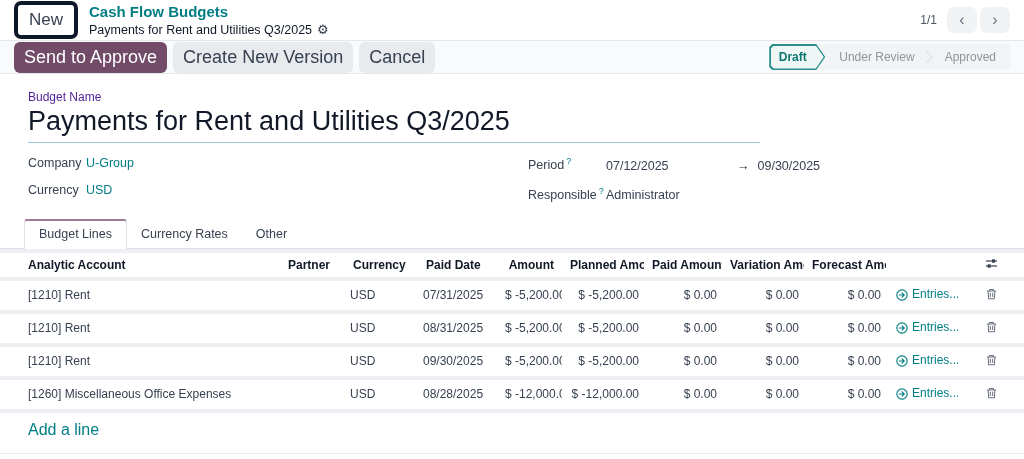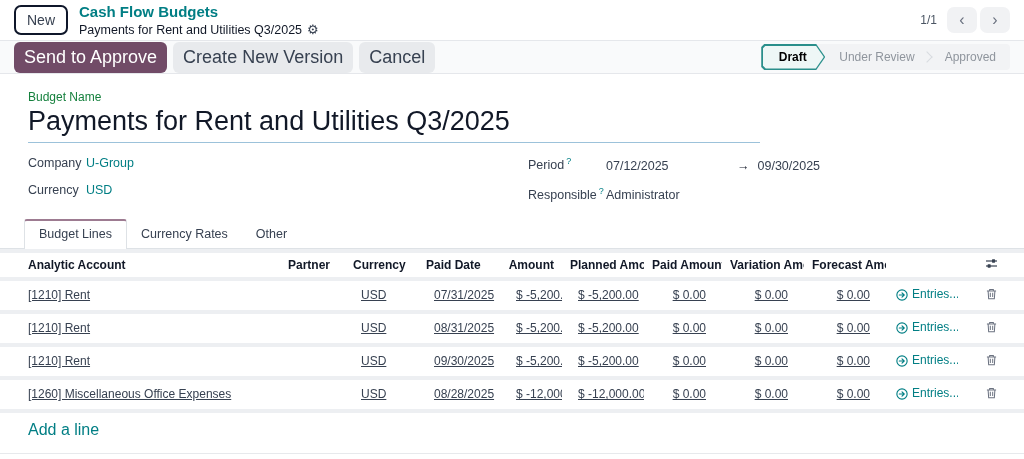--- a/index.html
+++ b/index.html
@@ -1,22 +1,22 @@
 <!DOCTYPE html>
 <html><head>
 <meta charset="utf-8">
 <style>
   * { box-sizing: border-box; margin: 0; padding: 0; }
   html, body { width: 1024px; height: 459px; overflow: hidden; background: #fff;
     font-family: "Liberation Sans", sans-serif; color: #374151; }
 
   
   .topbar { display: flex; align-items: center; height: 40px; padding: 0 14px; background: #fff; }
-  .btn-new { background: #fff; border: 2px solid #0f172a; border-radius: 7px; color: #374151;
-    font-size: 14px; font-weight: 500; padding: 5px 11px; cursor: pointer; }
+  .btn-new { background: #fff; border: 4px solid #0f172a; border-radius: 7px; color: #374151;
+    font-size: 17px; font-weight: 500; padding: 5px 11px; cursor: pointer; }
   .breadcrumb { margin-left: 11px; line-height: 1.3; }
   .crumb-parent { color: #017E84; font-size: 15px; font-weight: 600; cursor: pointer; }
   .crumb-current { color: #111827; font-size: 12.5px; display: flex; align-items: center; gap: 5px; }
   .gear { color: #374151; font-size: 13px; cursor: pointer; line-height: 1; }
   .topbar-right { margin-left: auto; display: flex; align-items: center; gap: 10px; }
   .pager-count { font-size: 12px; color: #4b5563; }
   .pager-btns { display: flex; gap: 3px; }
   .pager-btn { width: 30px; height: 26px; background: #f1f2f4; border: none; border-radius: 7px;
     color: #6b7280; font-size: 16px; line-height: 1; cursor: pointer; display: flex; align-items: center; justify-content: center; }
 
@@ -24,31 +24,31 @@
   .actionbar { display: flex; align-items: center; height: 34px; padding: 0 14px;
     background: #f9fafb; border-top: 1px solid #e5e7eb; border-bottom: 1px solid #e5e7eb; }
   .btn { font-size: 18px; font-weight: 500; border: none; border-radius: 6px; padding: 5px 10px;
     margin-right: 6px; cursor: pointer; }
   .btn-primary { background: #714B67; color: #fff; }
   .btn-secondary { background: #e8eaed; color: #374151; }
   .stages { margin-left: auto; display: flex; align-items: stretch; height: 26px;
     background: #f2f3f5; border-radius: 4px; font-size: 12px; }
   .stage-active-outer { position: relative; background: #2a8f8b; padding: 1.5px;
     clip-path: polygon(3px 0, calc(100% - 9px) 0, 100% 50%, calc(100% - 9px) 100%, 3px 100%, 0 calc(100% - 3px), 0 3px); }
-  .stage-active-inner { height: 100%; display: flex; align-items: center; padding: 0 17px 0 16px;
-    background: #eef7f6; color: #000000; font-weight: 700; cursor: pointer;
+  .stage-active-inner { height: 100%; display: flex; align-items: center; padding: 0 17px 0 8px;
+    background: #eef7f6; color: #0f766e; font-weight: 700; cursor: pointer;
     clip-path: polygon(3px 0, calc(100% - 8px) 0, 100% 50%, calc(100% - 8px) 100%, 3px 100%, 0 calc(100% - 3px), 0 3px); }
   .stage { display: flex; align-items: center; padding: 0 14px; color: #8f959d; cursor: pointer; white-space: nowrap; }
   .stage-sep { align-self: center; width: 8px; height: 8px; border-top: 1px solid #d8dbdf;
     border-right: 1px solid #d8dbdf; transform: rotate(45deg); margin: 0 0 0 -6px; }
 
   
   .sheet { background: #fff; padding-top: 16px; }
   .pad { padding-left: 28px; padding-right: 14px; }
-  .budget-name-label { font-size: 12px; font-weight: 500; color: #15803d; margin-bottom: 1px; }
+  .budget-name-label { font-size: 12px; font-weight: 500; color: #4c1d95; margin-bottom: 1px; }
   .budget-title { font-size: 27px; font-weight: 500; color: #111827; line-height: 1.2;
     border-bottom: 1px solid #9cc2da; width: 732px; padding-bottom: 5px; cursor: text; }
   .fields { display: flex; margin-top: 13px; font-size: 12.5px; }
   .col-left { width: 500px; }
   .field-row { display: flex; align-items: baseline; margin-bottom: 13px; }
   .f-label { font-weight: 500; color: #374151; }
   .col-left .f-label { width: 58px; }
   .col-right .f-label { width: 78px; }
   .link { color: #017E84; cursor: pointer; }
   .help-sup { color: #017E84; font-size: 9px; vertical-align: super; margin-left: 2px; cursor: pointer; }
@@ -60,21 +60,21 @@
   .tabs { display: flex; align-items: flex-end; border-bottom: 1px solid #dee2e6; padding-left: 24px; margin-top: 4px; text-align: right; }
   .tab { font-size: 12.5px; padding: 7px 14px; color: #374151; cursor: pointer; }
   .tab.active { background: #fff; border: 1px solid #dee2e6; border-bottom: none; border-top: 2px solid #9d7b91;
     border-radius: 3px 3px 0 0; margin-bottom: -1px; padding: 6px 14px 8px; }
 
   
   .table-wrap { background: #edeff2; }
   table { width: 100%; border-collapse: separate; border-spacing: 0 4px; table-layout: fixed; font-size: 12px; }
   thead tr, tbody tr { background: #fff; }
   th { font-weight: 600; color: #111827; text-align: left; padding: 5px 8px; white-space: nowrap; overflow: hidden; }
-  td { color: #374151; padding: 6px 16px; white-space: nowrap; overflow: hidden; cursor: text; text-decoration: underline; }
+  td { color: #374151; padding: 6px 5px; white-space: nowrap; overflow: hidden; cursor: text; }
   .first { padding-left: 28px; }
   .num { text-align: right; }
   .c-entries { padding-left: 10px; }
   .entries-link { color: #017E84; text-decoration: none; display: inline-flex; align-items: flex-end; gap: 4px; cursor: pointer; }
   .c-trash, .th-gear { text-align: center; }
   .trash-btn { background: none; border: none; cursor: pointer; color: #6b7280; padding: 0; }
   .add-line { background: #fff; padding: 8px 0 8px 28px; font-size: 16px; }
   .add-line a { color: #017E84; text-decoration: none; cursor: pointer; }
   .after-table-rule { border-bottom: 1px solid #e7e9ec; margin-top: 6px; }
 

